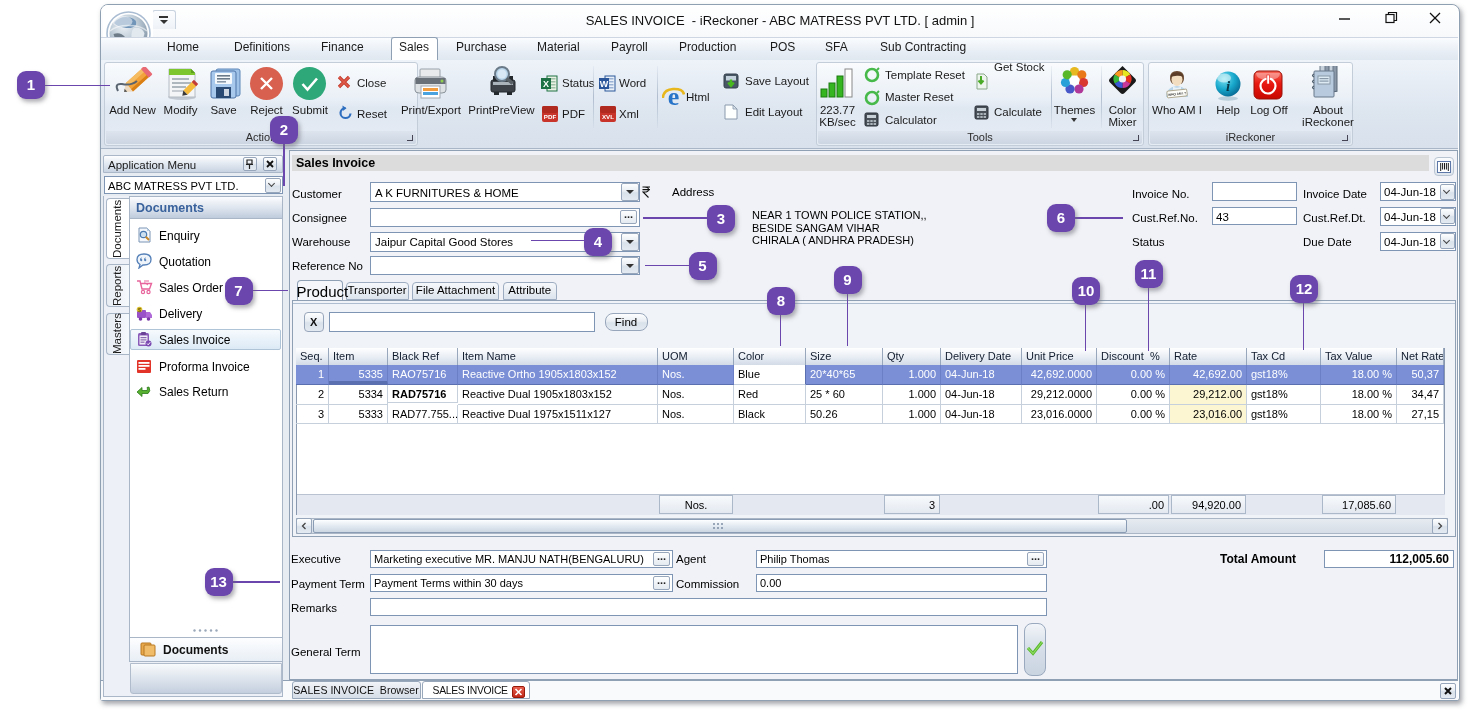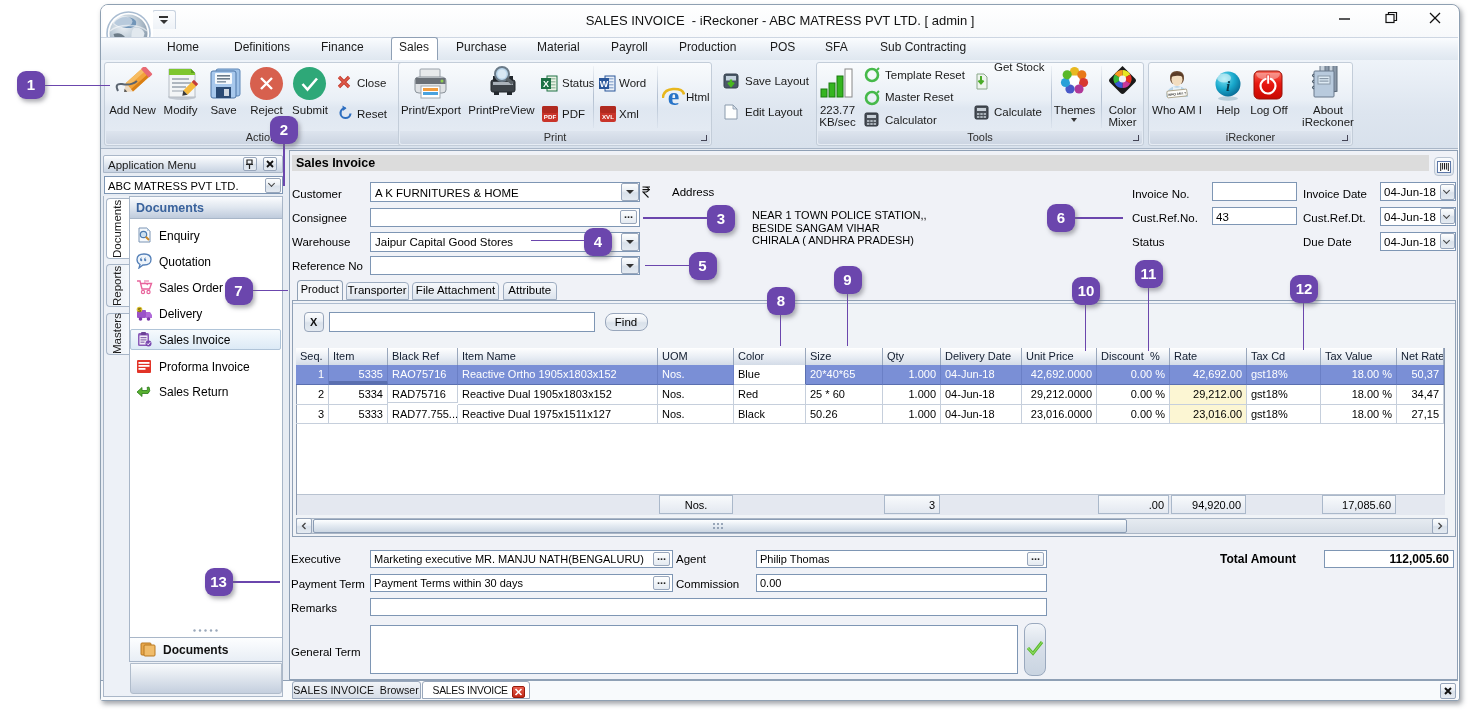--- a/index.html
+++ b/index.html
@@ -142,23 +142,20 @@
       <path d="M2 2 L12 12 M12 2 L2 12" stroke="#c0392b" stroke-width="3.2"></path>
       <path d="M2 2 L12 12 M12 2 L2 12" stroke="#e05a4a" stroke-width="1.6"></path>
     </svg>
 <div class="rbtnlbl" style="left:357px;top:76.5px;text-align:left">Close</div>
 <svg class="abs" style="left:338px;top:105px" width="15" height="15" viewBox="0 0 15 15">
       <path d="M12.5 8.5 A5 5 0 1 1 7.5 3" fill="none" stroke="#2e6fc0" stroke-width="2.2"></path>
       <path d="M4.5 0.5 L8.5 3.2 L4.8 6Z" fill="#2e6fc0"></path>
     </svg>
 <div class="rbtnlbl" style="left:357px;top:107.5px;text-align:left">Reset</div>
 
-<div class="rgroup" style="left:398px;width:314px">
-      <div class="rglabel">Print</div>
-    </div>
 <svg class="abs" style="left:412px;top:68px" width="38" height="32" viewBox="0 0 38 32">
  <rect x="8" y="1" width="20" height="9" rx="1" fill="#e8eaec" stroke="#9aa2aa"></rect>
  <path d="M3 12 Q3 9 7 9 L29 9 Q34 9 34 13 L34 22 Q34 25 30 25 L7 25 Q3 25 3 22 Z" fill="#dfe2e5" stroke="#8a929a"></path>
  <rect x="3.5" y="10" width="30" height="6" fill="#6a7077"></rect>
  <circle cx="30" cy="13" r="1.5" fill="#8fd14f"></circle>
  <rect x="9" y="18" width="19" height="12" fill="#fff" stroke="#a0a8b0"></rect>
  <rect x="11" y="20" width="15" height="3" fill="#f39c3d"></rect>
  <rect x="11" y="24" width="15" height="3" fill="#4aa3df"></rect>
 </svg>
 <div class="rbtnlbl" style="left:400px;top:104px;width:62px">Print/Export</div>
@@ -525,21 +522,21 @@
 <div class="tb" style="left:1380px;top:206.5px;width:76px;height:19px"></div>
 <div class="abs" style="left:1384px;top:210.5px;font-size:11.5px">04-Jun-18</div>
 <div class="grad-btn" style="left:1440px;top:208px;width:14.5px;height:16px"></div>
 <div class="chev" style="left:1444px;top:212.5px;width:5px;height:5px;border-right-width:1.8px;border-bottom-width:1.6px"></div>
 <div class="tb" style="left:1380px;top:231.5px;width:76px;height:19px"></div>
 <div class="abs" style="left:1384px;top:235.5px;font-size:11.5px">04-Jun-18</div>
 <div class="grad-btn" style="left:1440px;top:233px;width:14.5px;height:16px"></div>
 <div class="chev" style="left:1444px;top:237.5px;width:5px;height:5px;border-right-width:1.8px;border-bottom-width:1.6px"></div>
 
 <div class="abs" style="left:296.5px;top:280px;width:46.5px;height:20px;background:#f4f6f9;border:1px solid #8fa0b5;border-bottom:none;border-radius:4px 4px 0 0;z-index:3"></div>
-<div class="abs" style="left:296.5px;top:283px;width:46.5px;text-align:center;font-size:11px;color:#000;z-index:3">Product</div>
+<div class="abs" style="left:296.5px;top:283px;width:46.5px;text-align:center;font-size:15px;color:#000;z-index:3">Product</div>
 <div class="abs" style="left:345.5px;top:281.5px;width:63px;height:18px;background:linear-gradient(180deg,#f6f8fb,#dde4ed);border:1px solid #9dacc0;border-radius:4px 4px 0 0"></div>
 <div class="abs" style="left:345.5px;top:284px;width:63px;text-align:center;font-size:11.5px;color:#000">Transporter</div>
 <div class="abs" style="left:412px;top:281.5px;width:87px;height:18px;background:linear-gradient(180deg,#f6f8fb,#dde4ed);border:1px solid #9dacc0;border-radius:4px 4px 0 0"></div>
 <div class="abs" style="left:412px;top:284px;width:87px;text-align:center;font-size:11.5px;color:#000">File Attachment</div>
 <div class="abs" style="left:502.5px;top:281.5px;width:54.5px;height:18px;background:linear-gradient(180deg,#f6f8fb,#dde4ed);border:1px solid #9dacc0;border-radius:4px 4px 0 0"></div>
 <div class="abs" style="left:502.5px;top:284px;width:54.5px;text-align:center;font-size:11.5px;color:#000">Attribute</div>
 
 <div class="abs" style="left:292px;top:299.5px;width:1164px;height:237px;background:#f0f3f7;border:1px solid #8fa0b5"></div>
 <div class="abs" style="left:293px;top:302.5px;width:1162px;height:1px;background:#aebdd0"></div>
 
@@ -572,21 +569,21 @@
 <div class="cell num" style="left:883px;top:365.2px;width:58px;height:19.7px;border-bottom:1px solid #c6cfdc;background:#7a8fd6;color:#fff;border-right:1px solid #6a7fc6;border-bottom-color:#5a6fb0;">1.000</div>
 <div class="cell" style="left:941px;top:365.2px;width:81px;height:19.7px;border-bottom:1px solid #c6cfdc;background:#7a8fd6;color:#fff;border-right:1px solid #6a7fc6;border-bottom-color:#5a6fb0;">04-Jun-18</div>
 <div class="cell num" style="left:1022px;top:365.2px;width:75px;height:19.7px;border-bottom:1px solid #c6cfdc;background:#7a8fd6;color:#fff;border-right:1px solid #6a7fc6;border-bottom-color:#5a6fb0;">42,692.0000</div>
 <div class="cell num" style="left:1097px;top:365.2px;width:73px;height:19.7px;border-bottom:1px solid #c6cfdc;background:#7a8fd6;color:#fff;border-right:1px solid #6a7fc6;border-bottom-color:#5a6fb0;">0.00 %</div>
 <div class="cell num" style="left:1170px;top:365.2px;width:77px;height:19.7px;border-bottom:1px solid #c6cfdc;background:#7a8fd6;color:#fff;border-right:1px solid #6a7fc6;border-bottom-color:#5a6fb0;">42,692.00</div>
 <div class="cell" style="left:1247px;top:365.2px;width:74px;height:19.7px;border-bottom:1px solid #c6cfdc;background:#7a8fd6;color:#fff;border-right:1px solid #6a7fc6;border-bottom-color:#5a6fb0;">gst18%</div>
 <div class="cell num" style="left:1321px;top:365.2px;width:76px;height:19.7px;border-bottom:1px solid #c6cfdc;background:#7a8fd6;color:#fff;border-right:1px solid #6a7fc6;border-bottom-color:#5a6fb0;">18.00 %</div>
 <div class="cell num" style="left:1397px;top:365.2px;width:47px;height:19.7px;border-bottom:1px solid #c6cfdc;background:#7a8fd6;color:#fff;border-right:1px solid #6a7fc6;border-bottom-color:#5a6fb0;">50,37</div>
 <div class="cell num" style="left:296px;top:384.9px;width:33px;height:19.7px;border-bottom:1px solid #c6cfdc;">2</div>
 <div class="cell num" style="left:329px;top:384.9px;width:59px;height:19.7px;border-bottom:1px solid #c6cfdc;text-align:right;">5334</div>
-<div class="cell" style="left:388px;top:384.9px;width:70px;height:18px;border-bottom:1px solid #c6cfdc;">RAD75716</div>
+<div class="cell" style="left:388px;top:384.9px;width:70px;height:18px;border-bottom:1px solid #c6cfdc;font-weight:bold;">RAD75716</div>
 <div class="cell" style="left:458px;top:384.9px;width:200px;height:19.7px;border-bottom:1px solid #c6cfdc;">Reactive Dual 1905x1803x152</div>
 <div class="cell" style="left:658px;top:384.9px;width:76px;height:19.7px;border-bottom:1px solid #c6cfdc;">Nos.</div>
 <div class="cell" style="left:734px;top:384.9px;width:72px;height:19.7px;border-bottom:1px solid #c6cfdc;">Red</div>
 <div class="cell" style="left:806px;top:384.9px;width:77px;height:19.7px;border-bottom:1px solid #c6cfdc;">25 * 60</div>
 <div class="cell num" style="left:883px;top:384.9px;width:58px;height:19.7px;border-bottom:1px solid #c6cfdc;">1.000</div>
 <div class="cell" style="left:941px;top:384.9px;width:81px;height:19.7px;border-bottom:1px solid #c6cfdc;">04-Jun-18</div>
 <div class="cell num" style="left:1022px;top:384.9px;width:75px;height:19.7px;border-bottom:1px solid #c6cfdc;">29,212.0000</div>
 <div class="cell num" style="left:1097px;top:384.9px;width:73px;height:19.7px;border-bottom:1px solid #c6cfdc;">0.00 %</div>
 <div class="cell num" style="left:1170px;top:384.9px;width:77px;height:19.7px;border-bottom:1px solid #c6cfdc;background:#fcf6d3;">29,212.00</div>
 <div class="cell" style="left:1247px;top:384.9px;width:74px;height:19.7px;border-bottom:1px solid #c6cfdc;">gst18%</div>

